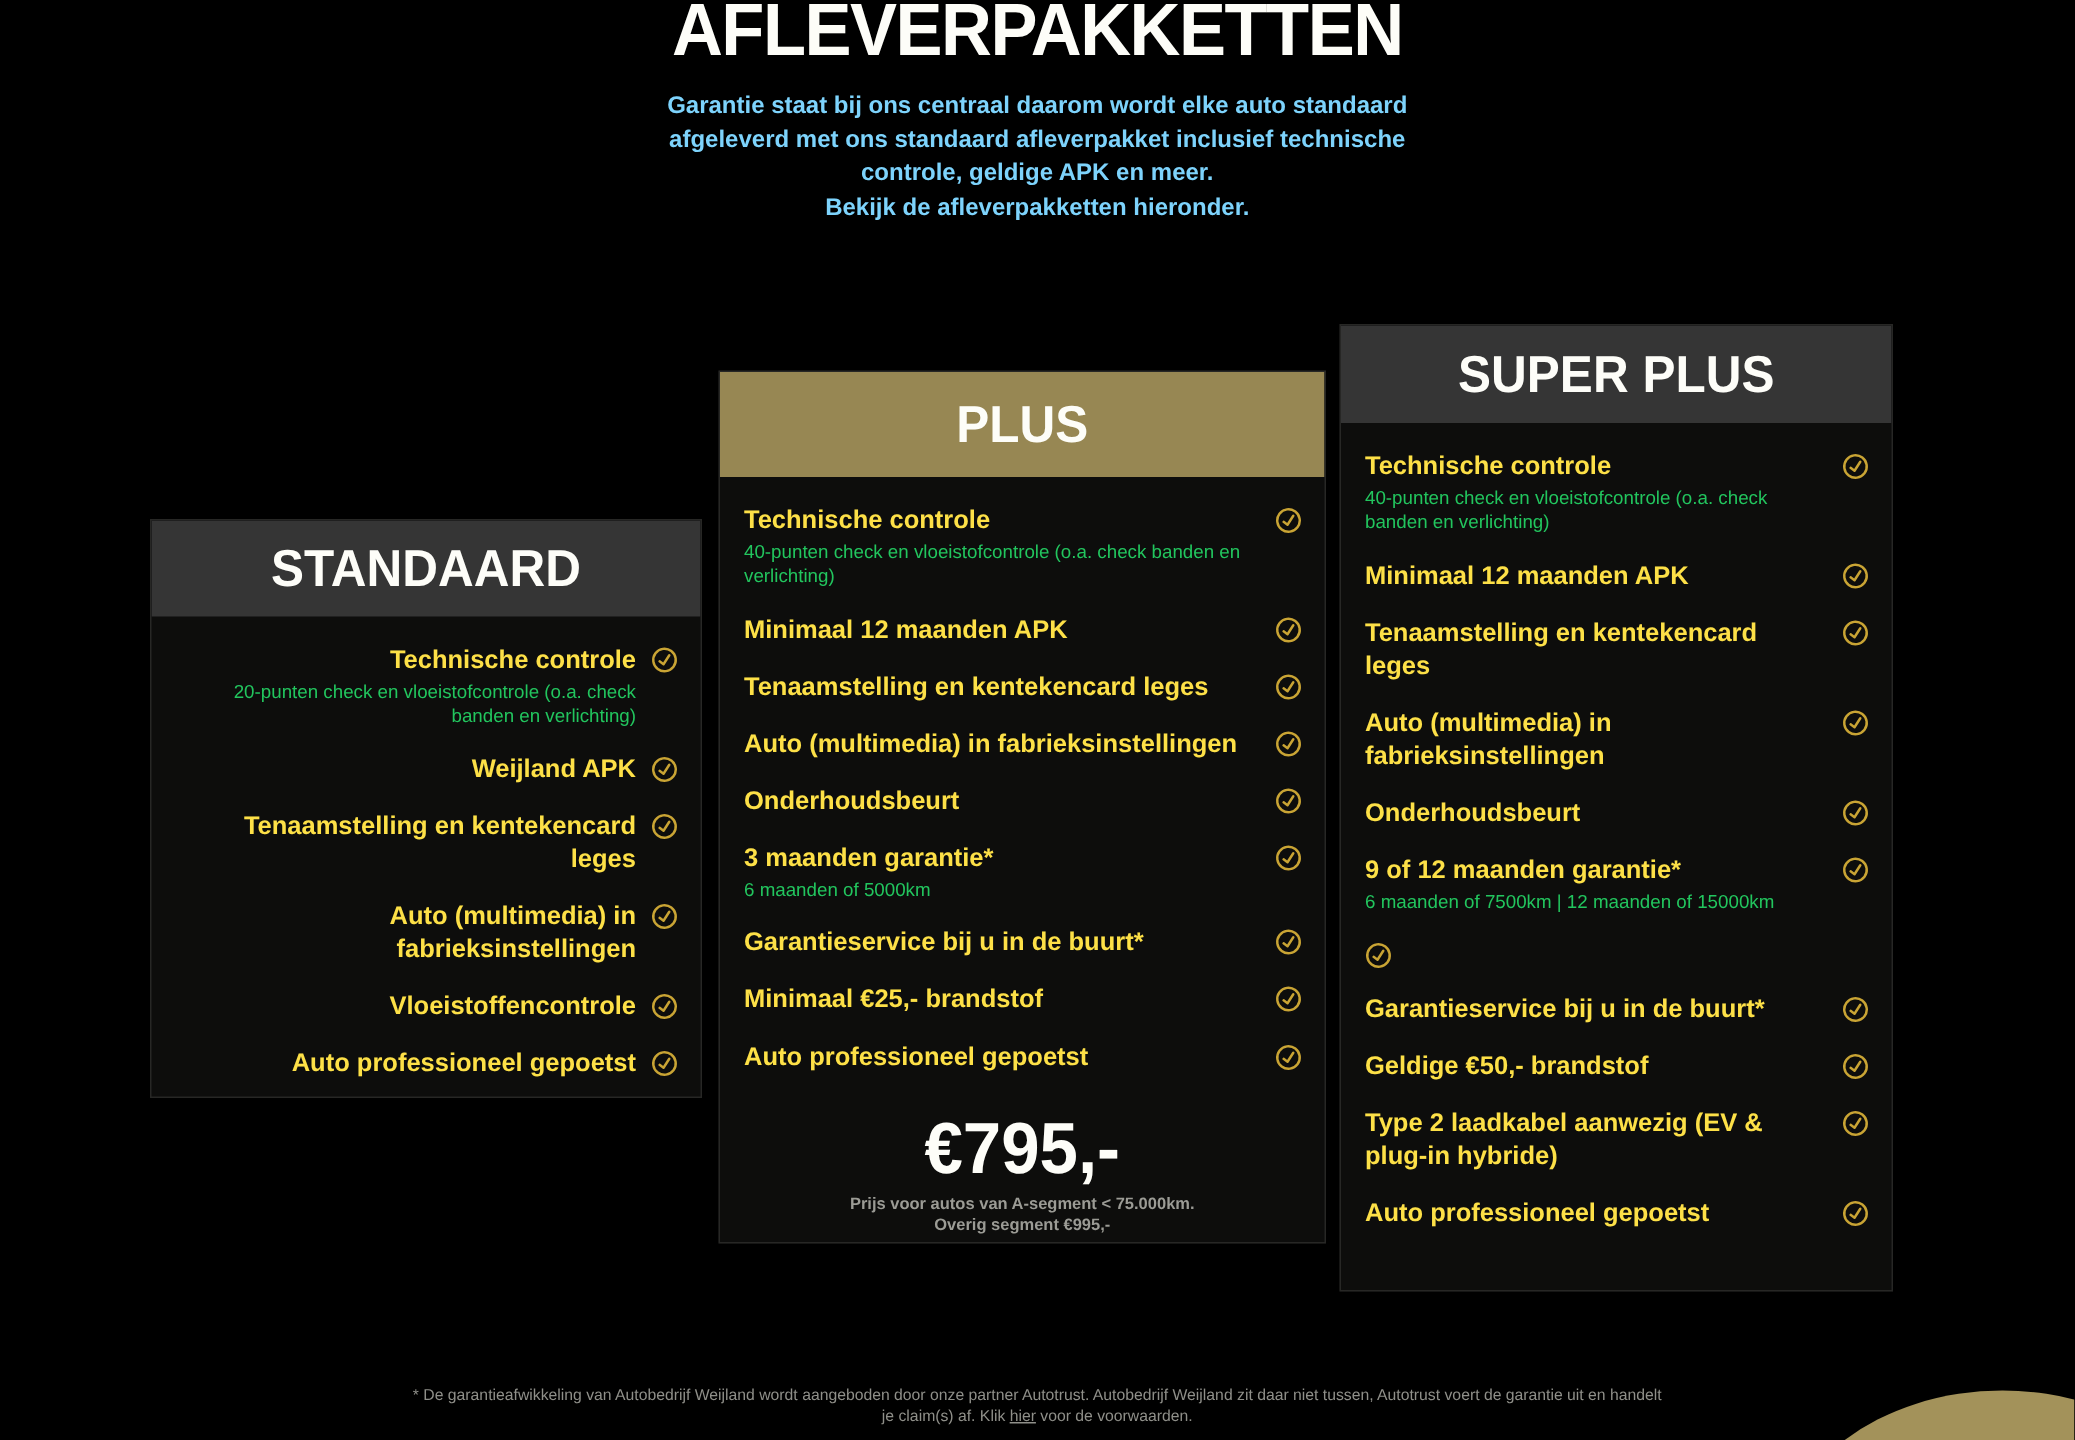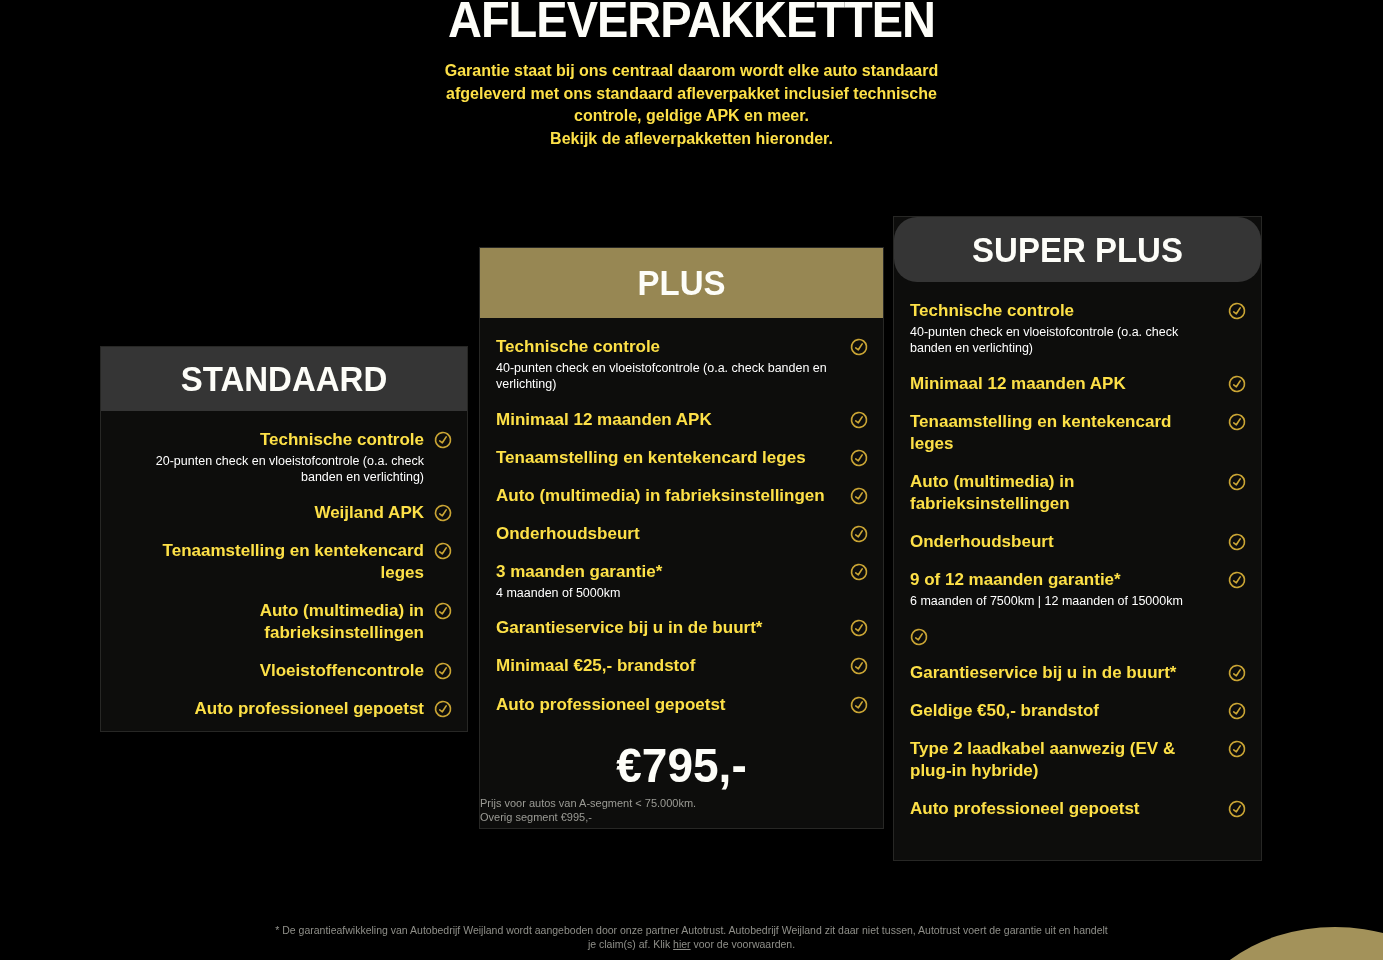--- a/index.html
+++ b/index.html
@@ -15,68 +15,68 @@
     position:absolute;top:-8px;left:0;right:0;
     margin:0;text-align:center;
     font-size:47px;font-weight:800;letter-spacing:-1px;
     color:#fdfdf8;
     transform:scaleY(1.05);
   }
   .intro{
     position:absolute;top:60px;left:0;right:0;
     margin:0;text-align:center;
     font-size:16px;font-weight:600;line-height:1.42;
-    color:#fde047;
+    color:#7dd3fc;
     white-space:pre-line;
   }
   .card{
     position:absolute;
     background:#0d0d0c;
     border:1px solid #272725;
     box-sizing:border-box;
     display:flex;flex-direction:column;
     overflow:hidden;
   }
   .card-standaard{left:100px;top:346px;width:368px;height:386px;text-align:right;}
   .card-plus{left:479px;top:247px;width:405px;height:582px;}
   .card-super-plus{left:893px;top:216px;width:369px;height:645px;}
   .card-header{
     flex:0 0 auto;
     display:flex;align-items:center;justify-content:center;
     background:#353535;
   }
   .card-standaard .card-header{height:64px;}
   .card-plus .card-header{height:70px;}
-  .card-super-plus .card-header{height:65px;border-radius:23px;}
+  .card-super-plus .card-header{height:65px;}
   .card-header h2{
     margin:0;font-size:33px;font-weight:800;letter-spacing:0px;
     color:#fdfdf8;transform:scaleY(1.05);
   }
   .card-body{flex:1 1 auto;padding:10px 0 6px 0;}
   .row{
     display:flex;align-items:flex-start;justify-content:space-between;
     padding:8px 15px 8px 16px;
   }
   .row .ft{flex:1 1 auto;padding-right:10px;}
   .row .t{font-size:17px;font-weight:700;color:#fde047;line-height:1.3;}
-  .row .s{font-size:12.5px;font-weight:400;color:#ffffff;line-height:1.3;margin-top:2px;}
+  .row .s{font-size:12.5px;font-weight:400;color:#22c55e;line-height:1.3;margin-top:2px;}
   .check{
     flex:0 0 auto;margin-top:2px;
     display:inline-block;width:18px;height:18px;
     transform:rotate(-8deg);
   }
   .check svg{display:block;}
   .price{
     text-align:center;font-weight:800;color:#fdfdf8;
     margin-top:14px;transform:scaleY(1.05);
   }
   .card-plus .price{font-size:46px;letter-spacing:0px;}
   .price-note{
-    text-align:left;font-size:11px;color:#9b9b95;line-height:1.35;
-    margin-top:4px;white-space:pre-line;
+    text-align:center;font-size:11px;color:#9b9b95;line-height:1.35;
+    margin-top:4px;white-space:pre-line;font-weight:bold;
   }
   .footnote{
     position:absolute;left:0;right:0;bottom:8px;
     margin:0 auto;width:840px;
     text-align:center;font-size:10.5px;color:#8f8f89;line-height:1.4;
   }
   .footnote a{color:#8f8f89;text-decoration:underline;}
   .gold-blob{
     position:absolute;
     left:1185px;top:927px;
@@ -226,21 +226,21 @@
             <span class="check">
               <svg viewBox="0 0 24 24" width="18" height="18">
                 <circle cx="12" cy="12" r="10" fill="none" stroke="#c9a434" stroke-width="2.2"></circle>
                 <path d="M7.5 12.6 l3.1 3 l6.2 -7.2" fill="none" stroke="#c9a434" stroke-width="2.2" stroke-linecap="round" stroke-linejoin="round"></path>
               </svg>
             </span>
           </div>
           <div class="row">
             <div class="ft">
               <div class="t">3 maanden garantie*</div>
-              <div class="s">4 maanden of 5000km</div>
+              <div class="s">6 maanden of 5000km</div>
             </div>
             <span class="check">
               <svg viewBox="0 0 24 24" width="18" height="18">
                 <circle cx="12" cy="12" r="10" fill="none" stroke="#c9a434" stroke-width="2.2"></circle>
                 <path d="M7.5 12.6 l3.1 3 l6.2 -7.2" fill="none" stroke="#c9a434" stroke-width="2.2" stroke-linecap="round" stroke-linejoin="round"></path>
               </svg>
             </span>
           </div>
           <div class="row">
             <div class="ft">

